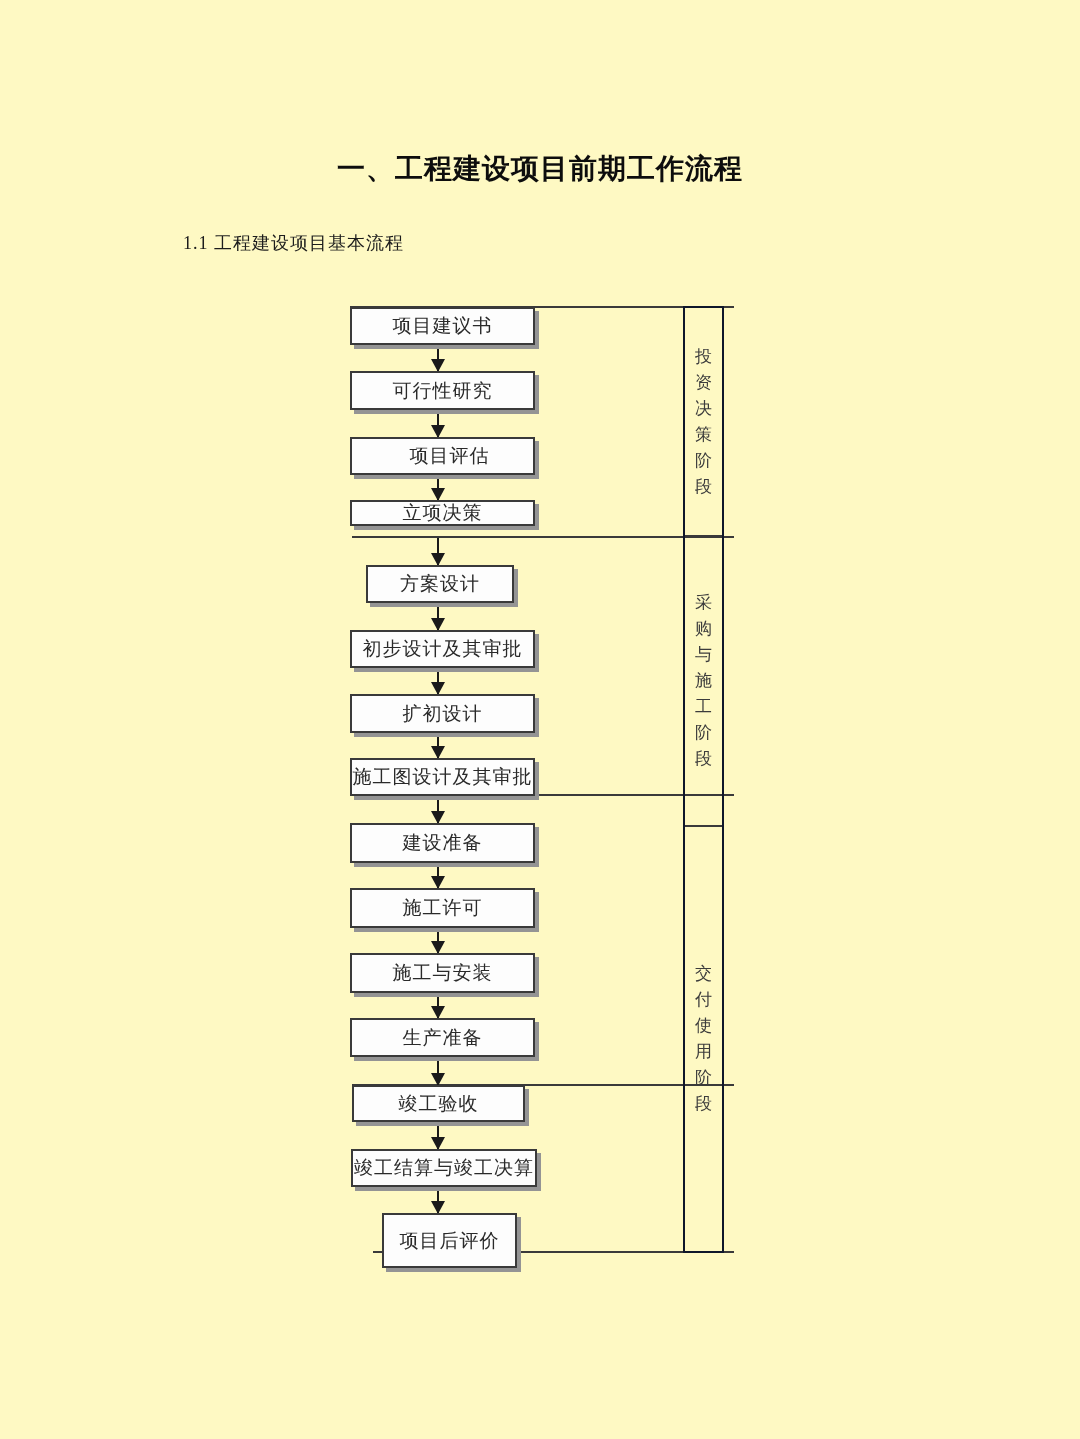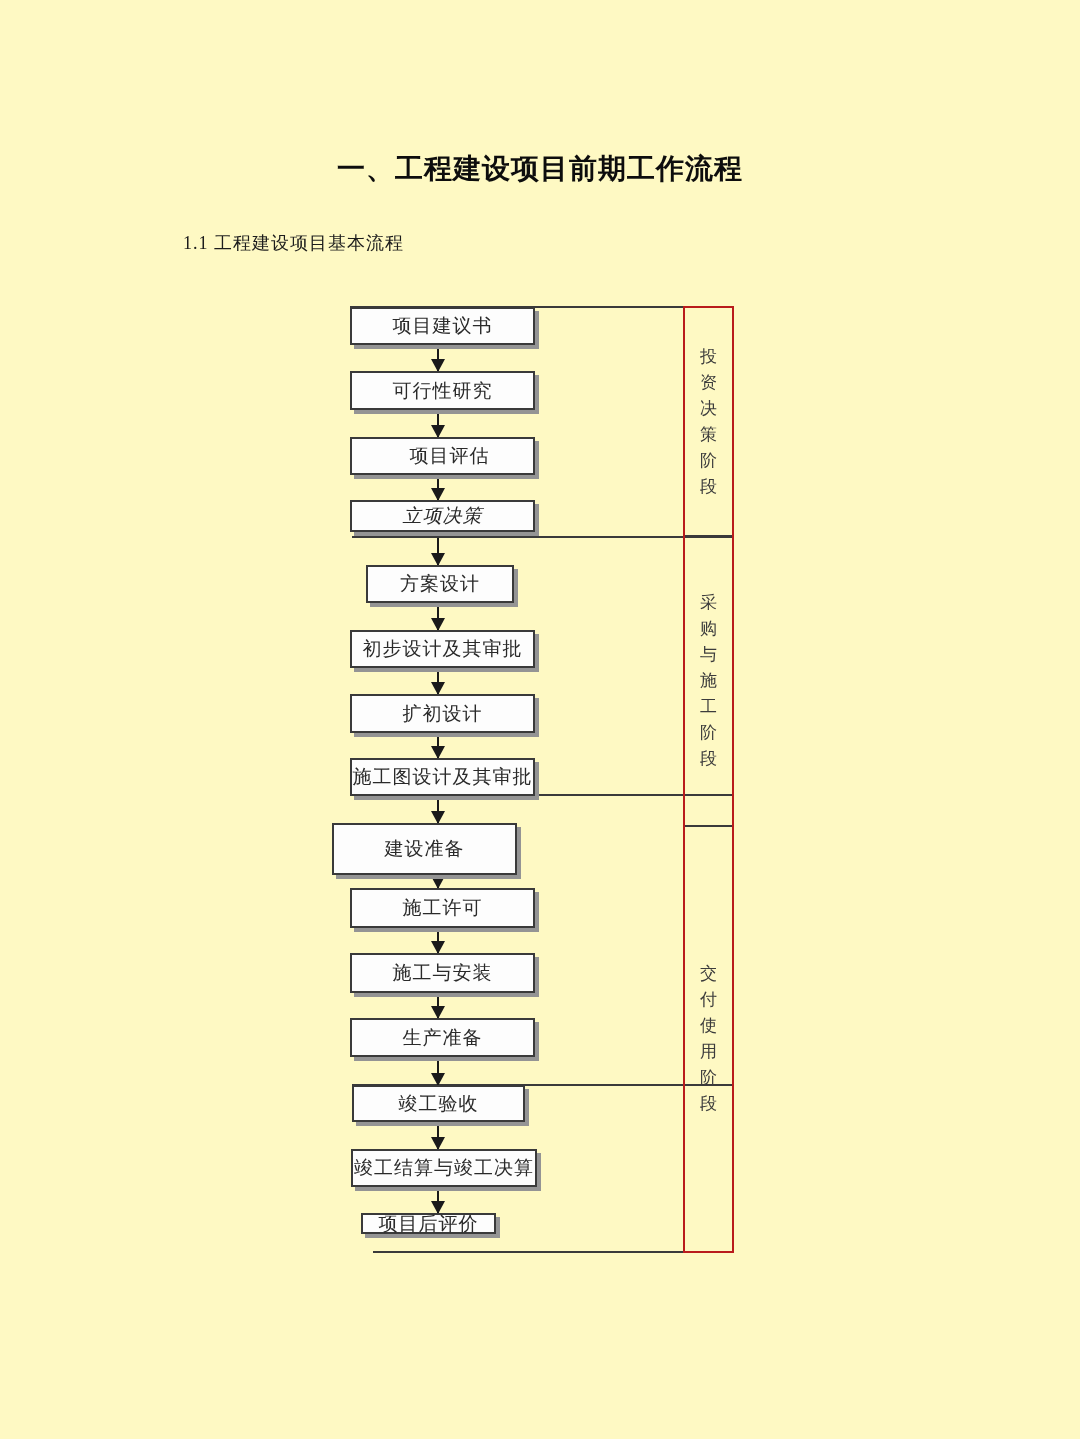--- a/index.html
+++ b/index.html
@@ -79,24 +79,24 @@
   .hline {
     position: absolute;
     height: 2px;
     background: #3a3a3a;
     z-index: 1;
   }
   .stage-col {
     position: absolute;
     left: 683px;
     top: 306px;
-    width: 51px;
+    width: 41px;
     height: 947px;
     box-sizing: border-box;
-    border: 2px solid #b91c1c;
+    border: 2px solid #0f172a;
     display: flex;
     flex-direction: column;
     z-index: 2;
     background: transparent;
   }
   .stage-sec {
     box-sizing: border-box;
     display: flex;
     align-items: center;
     justify-content: center;
@@ -129,54 +129,54 @@
 
   <div class="flow-box" style="top:307px;left:350px;width:185px;height:38px;">
     <span>项目建议书</span>
   </div>
   <div class="flow-box" style="top:371px;left:350px;width:185px;height:39px;">
     <span>可行性研究</span>
   </div>
   <div class="flow-box" style="top:437px;left:350px;width:185px;height:38px;padding-left:14px;">
     <span>项目评估</span>
   </div>
-  <div class="flow-box" style="top:500px;left:350px;width:185px;height:32px;font-style:italic;">
+  <div class="flow-box" style="top:500px;left:350px;width:185px;height:26px;">
     <span>立项决策</span>
   </div>
   <div class="flow-box" style="top:565px;left:366px;width:148px;height:38px;text-align:right;">
     <span>方案设计</span>
   </div>
   <div class="flow-box" style="top:630px;left:350px;width:185px;height:38px;">
     <span>初步设计及其审批</span>
   </div>
   <div class="flow-box" style="top:758px;left:350px;width:185px;height:38px;">
     <span>施工图设计及其审批</span>
   </div>
   <div class="flow-box" style="top:694px;left:350px;width:185px;height:39px;">
     <span>扩初设计</span>
   </div>
-  <div class="flow-box" style="top:823px;left:332px;width:185px;height:52px;">
+  <div class="flow-box" style="top:823px;left:350px;width:185px;height:40px;">
     <span>建设准备</span>
   </div>
   <div class="flow-box" style="top:888px;left:350px;width:185px;height:40px;">
     <span>施工许可</span>
   </div>
   <div class="flow-box" style="top:1018px;left:350px;width:185px;height:39px;">
     <span>生产准备</span>
   </div>
   <div class="flow-box" style="top:953px;left:350px;width:185px;height:40px;">
     <span>施工与安装</span>
   </div>
   <div class="flow-box" style="top:1085px;left:352px;width:173px;height:37px;">
     <span>竣工验收</span>
   </div>
   <div class="flow-box" style="top:1149px;left:351px;width:186px;height:38px;">
     <span>竣工结算与竣工决算</span>
   </div>
-  <div class="flow-box" style="top:1213px;left:361px;width:135px;height:21px;">
+  <div class="flow-box" style="top:1213px;left:382px;width:135px;height:55px;">
     <span>项目后评价</span>
   </div>
 
   <div class="arrow" style="left:431px;top:345px;height:27px;">
       <div class="stem"></div>
       <div class="head"></div>
     </div>
   <div class="arrow" style="left:431px;top:410px;height:28px;">
       <div class="stem"></div>
       <div class="head"></div>

